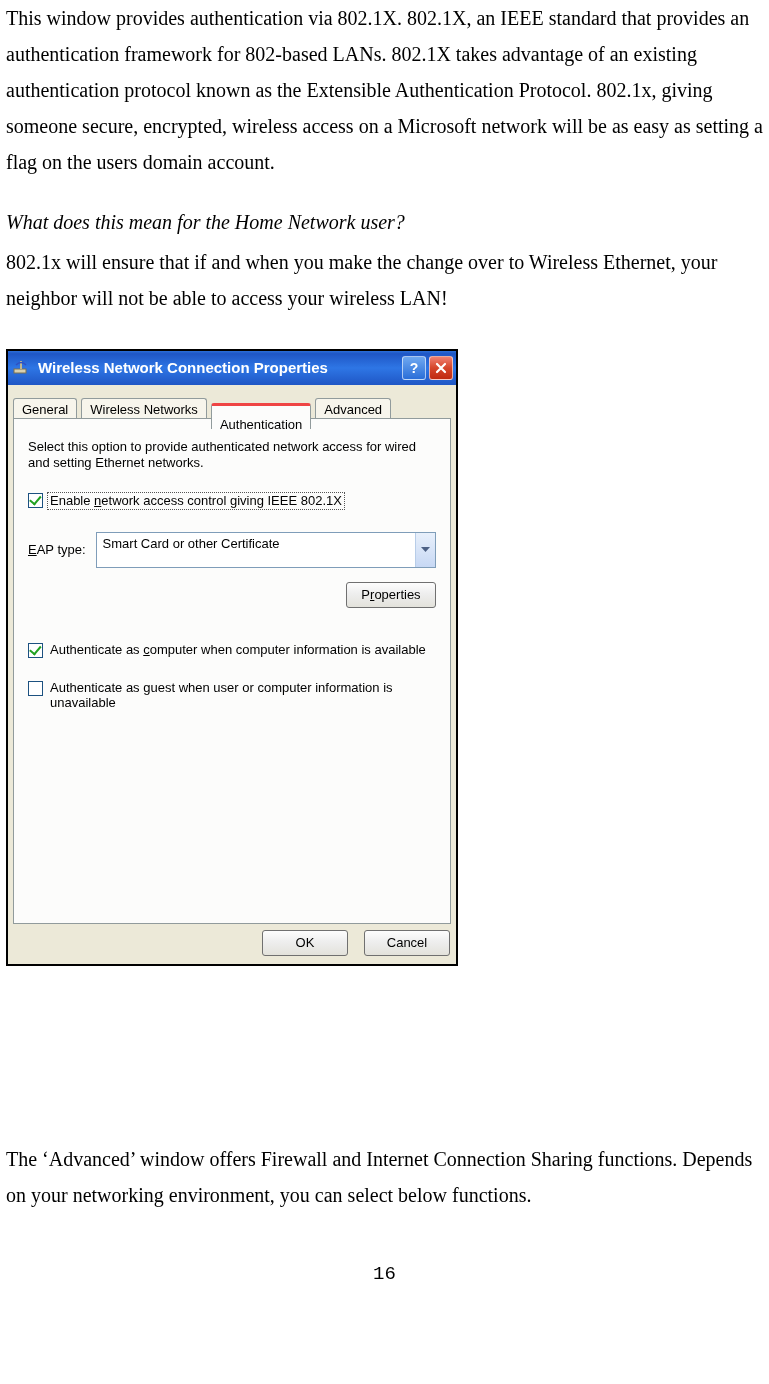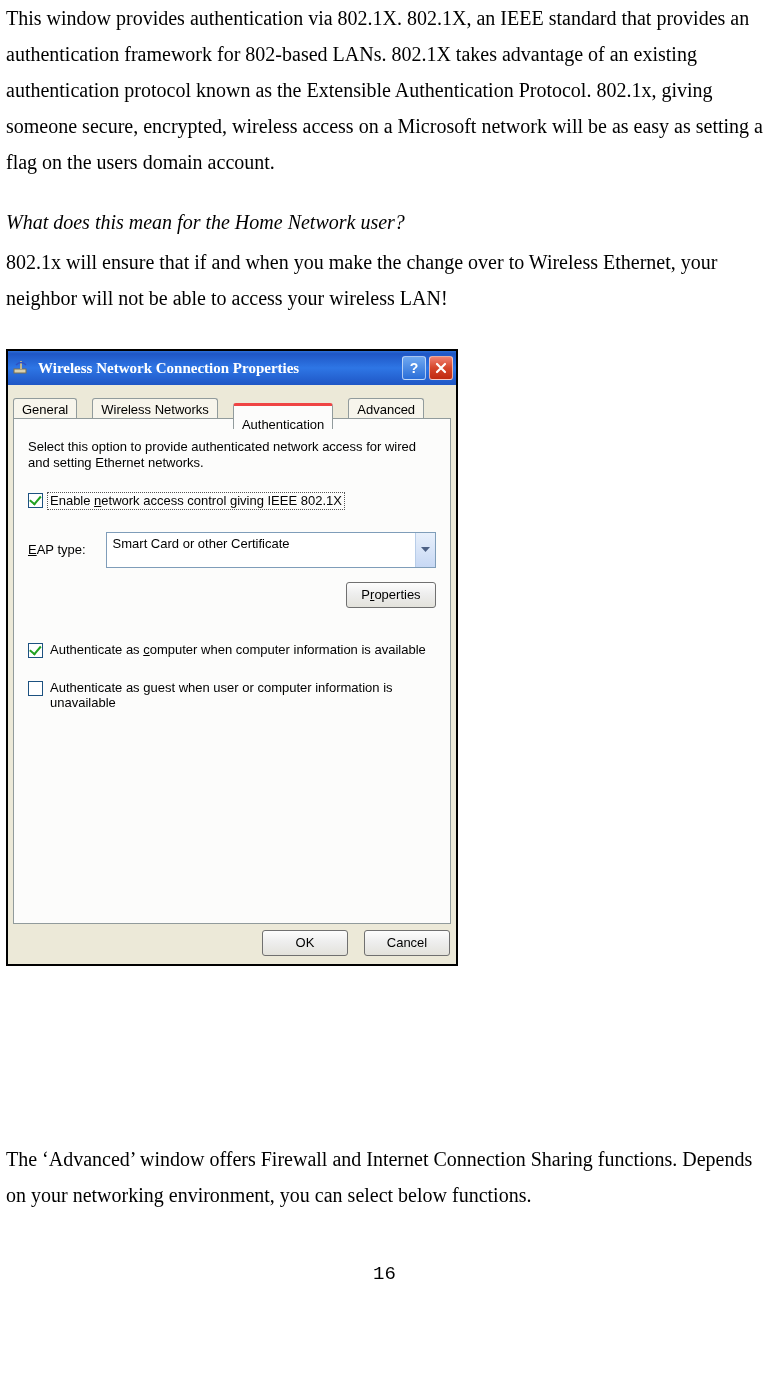--- a/index.html
+++ b/index.html
@@ -43,21 +43,20 @@
       align-items: center;
       justify-content: center;
     }
     .titlebar-icon svg { display: block; }
     .titlebar-text {
       color: #fff;
       font-weight: bold;
       font-size: 15px;
       flex: 1;
       white-space: nowrap;
-      font-family: Liberation Serif, serif;
     }
     .titlebar-buttons { display: flex; gap: 3px; }
     .tbbtn {
       width: 24px;
       height: 24px;
       border-radius: 3px;
       border: 1px solid rgba(255,255,255,0.6);
       display: flex;
       align-items: center;
       justify-content: center;
@@ -87,21 +86,21 @@
       height: 1px;
       background: #919b9c;
     }
     .tab {
       border: 1px solid #919b9c;
       border-bottom: none;
       background: #f7f5ec;
       border-radius: 3px 3px 0 0;
       padding: 3px 8px 3px 8px;
       font-size: 13px;
-      margin-right: 15px;
+      margin-right: 4px;
       position: relative;
       top: 1px;
       height: 22px;
       display: flex;
       align-items: center;
     }
     .tab.active {
       background: #fcfcfb;
       border-top: 3px solid #ef4444;
       height: 26px;
@@ -149,21 +148,21 @@
     }
     .dotted-focus {
       border: 1px dotted #555;
       padding: 0 2px;
       margin-left: -3px;
     }
 
     .field-row {
       display: flex;
       align-items: center;
-      gap: 20px;
+      gap: 10px;
       margin: 22px 0 10px 0;
     }
     .field-label { white-space: nowrap; }
     .combo {
       flex: 1;
       display: flex;
       border: 1px solid #7f9db9;
       background: #fff;
       height: 36px;
     }

